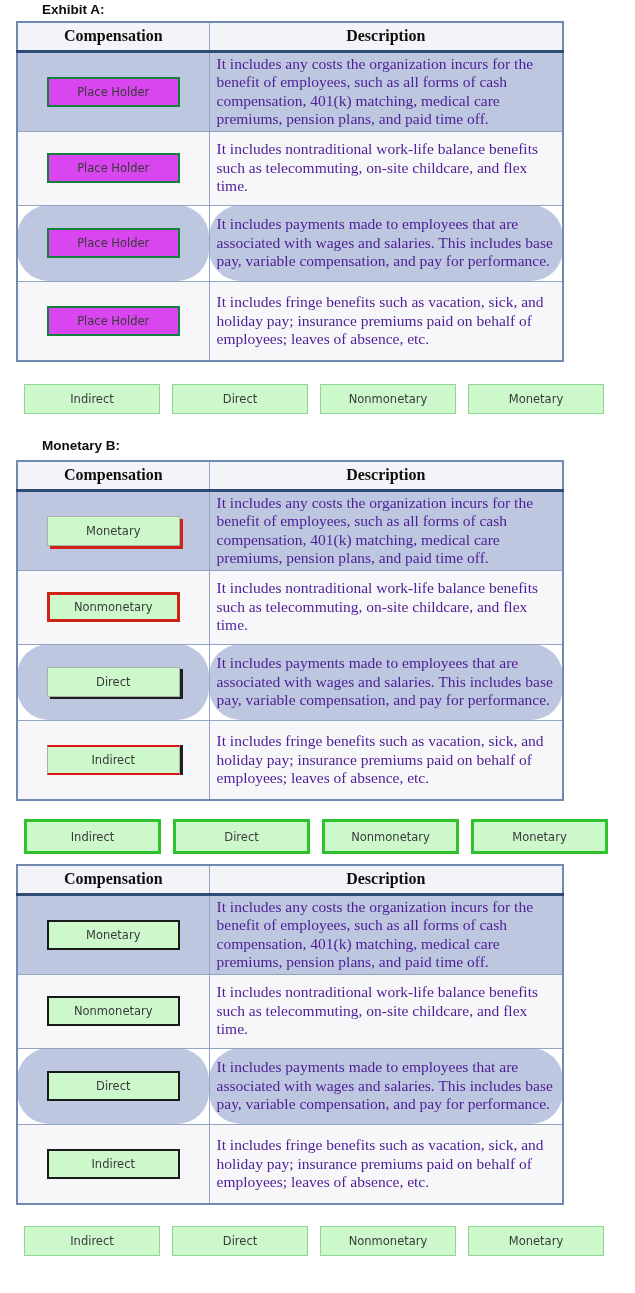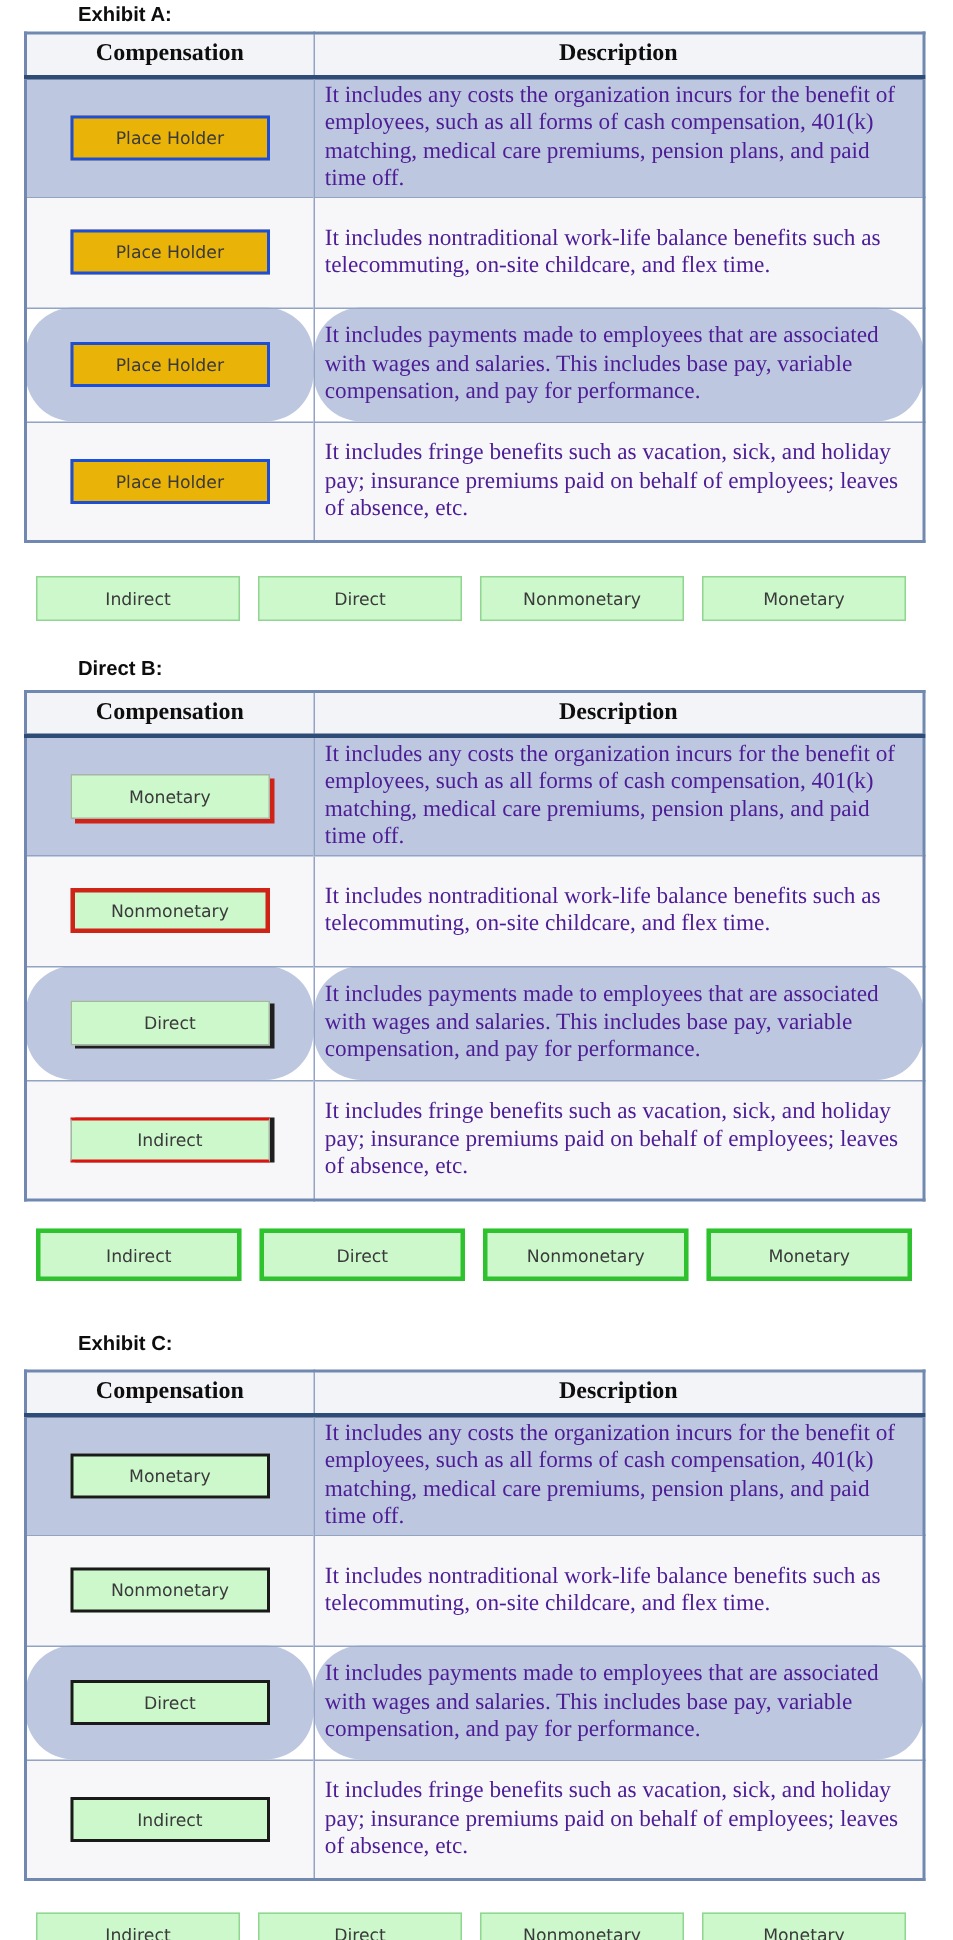--- a/index.html
+++ b/index.html
@@ -8,30 +8,30 @@
     width: 635px;
     font-family: "Liberation Sans", sans-serif;
     color: #111;
   }
 
   .exhibit-label {
     font-family: "Liberation Sans", sans-serif;
     font-size: 13.5px;
     font-weight: bold;
     color: #0d0d0d;
-    margin-left: 20px;
+    margin-left: 10px;
     padding-left: 32px;
   }
   #exhibit-a .exhibit-label { padding-top: 2px; }
   #exhibit-b .exhibit-label { padding-top: 24px; }
   #exhibit-c .exhibit-label { padding-top: 34px; }
 
   table.comp-table {
     border-collapse: collapse;
-    width: 601px;
+    width: 548px;
     margin-left: 16px;
     margin-top: 4px;
     border: 2px solid #7189b1;
     table-layout: fixed;
   }
   #exhibit-b table.comp-table { margin-top: 7px; }
   #exhibit-c table.comp-table { margin-top: 10px; }
 
   table.comp-table th {
     font-family: "Liberation Serif", serif;
@@ -72,21 +72,21 @@
     align-items: center;
     justify-content: center;
     width: 133px;
     height: 30px;
     font-family: "DejaVu Sans", sans-serif;
     font-size: 11.5px;
     color: #3a3a3a;
     cursor: pointer;
     background: #ccf8cc;
   }
-  .v-placeholder { background: #eab308; border: 2px solid #1d4ed8; }
+  .v-placeholder { background: #d946ef; border: 2px solid #15803d; }
   .v-shadow-red   { border: 1px solid #a8b4a8; box-shadow: 3px 3px 0 #cf2318; }
   .v-border-red   { border: 3px solid #cf2318; }
   .v-shadow-dark  { border: 1px solid #a8b4a8; box-shadow: 3px 2px 0 #1f1f1f; }
   .v-red-topbottom{
     border-top: 2px solid #e01212; border-bottom: 2px solid #e01212;
     border-left: 1px solid #a8b4a8; border-right: 1px solid #a8b4a8;
     box-shadow: 3px 0 0 #1f1f1f;
   }
   .v-plain-dark { border: 2px solid #1a1a1a; }
 
@@ -147,21 +147,21 @@
   </table>
   <div class="answers">
       <div class="answer-btn v-answer-plain">Indirect</div>
       <div class="answer-btn v-answer-plain">Direct</div>
       <div class="answer-btn v-answer-plain">Nonmonetary</div>
       <div class="answer-btn v-answer-plain">Monetary</div>
     </div>
 </section>
 
 <section class="exhibit" id="exhibit-b">
-  <div class="exhibit-label">Direct B:</div>
+  <div class="exhibit-label">Monetary B:</div>
   <table class="comp-table">
     <thead>
       <tr>
         <th class="col-comp">Compensation</th>
         <th class="col-desc">Description</th>
       </tr>
     </thead>
     <tbody>
         <tr class="row-blue">
           <td class="comp-cell"><div class="btn v-shadow-red">Monetary</div></td>
@@ -183,21 +183,20 @@
   </table>
   <div class="answers">
       <div class="answer-btn v-answer-selected">Indirect</div>
       <div class="answer-btn v-answer-selected">Direct</div>
       <div class="answer-btn v-answer-selected">Nonmonetary</div>
       <div class="answer-btn v-answer-selected">Monetary</div>
     </div>
 </section>
 
 <section class="exhibit" id="exhibit-c">
-  <div class="exhibit-label">Exhibit C:</div>
   <table class="comp-table">
     <thead>
       <tr>
         <th class="col-comp">Compensation</th>
         <th class="col-desc">Description</th>
       </tr>
     </thead>
     <tbody>
         <tr class="row-blue">
           <td class="comp-cell"><div class="btn v-plain-dark">Monetary</div></td>

